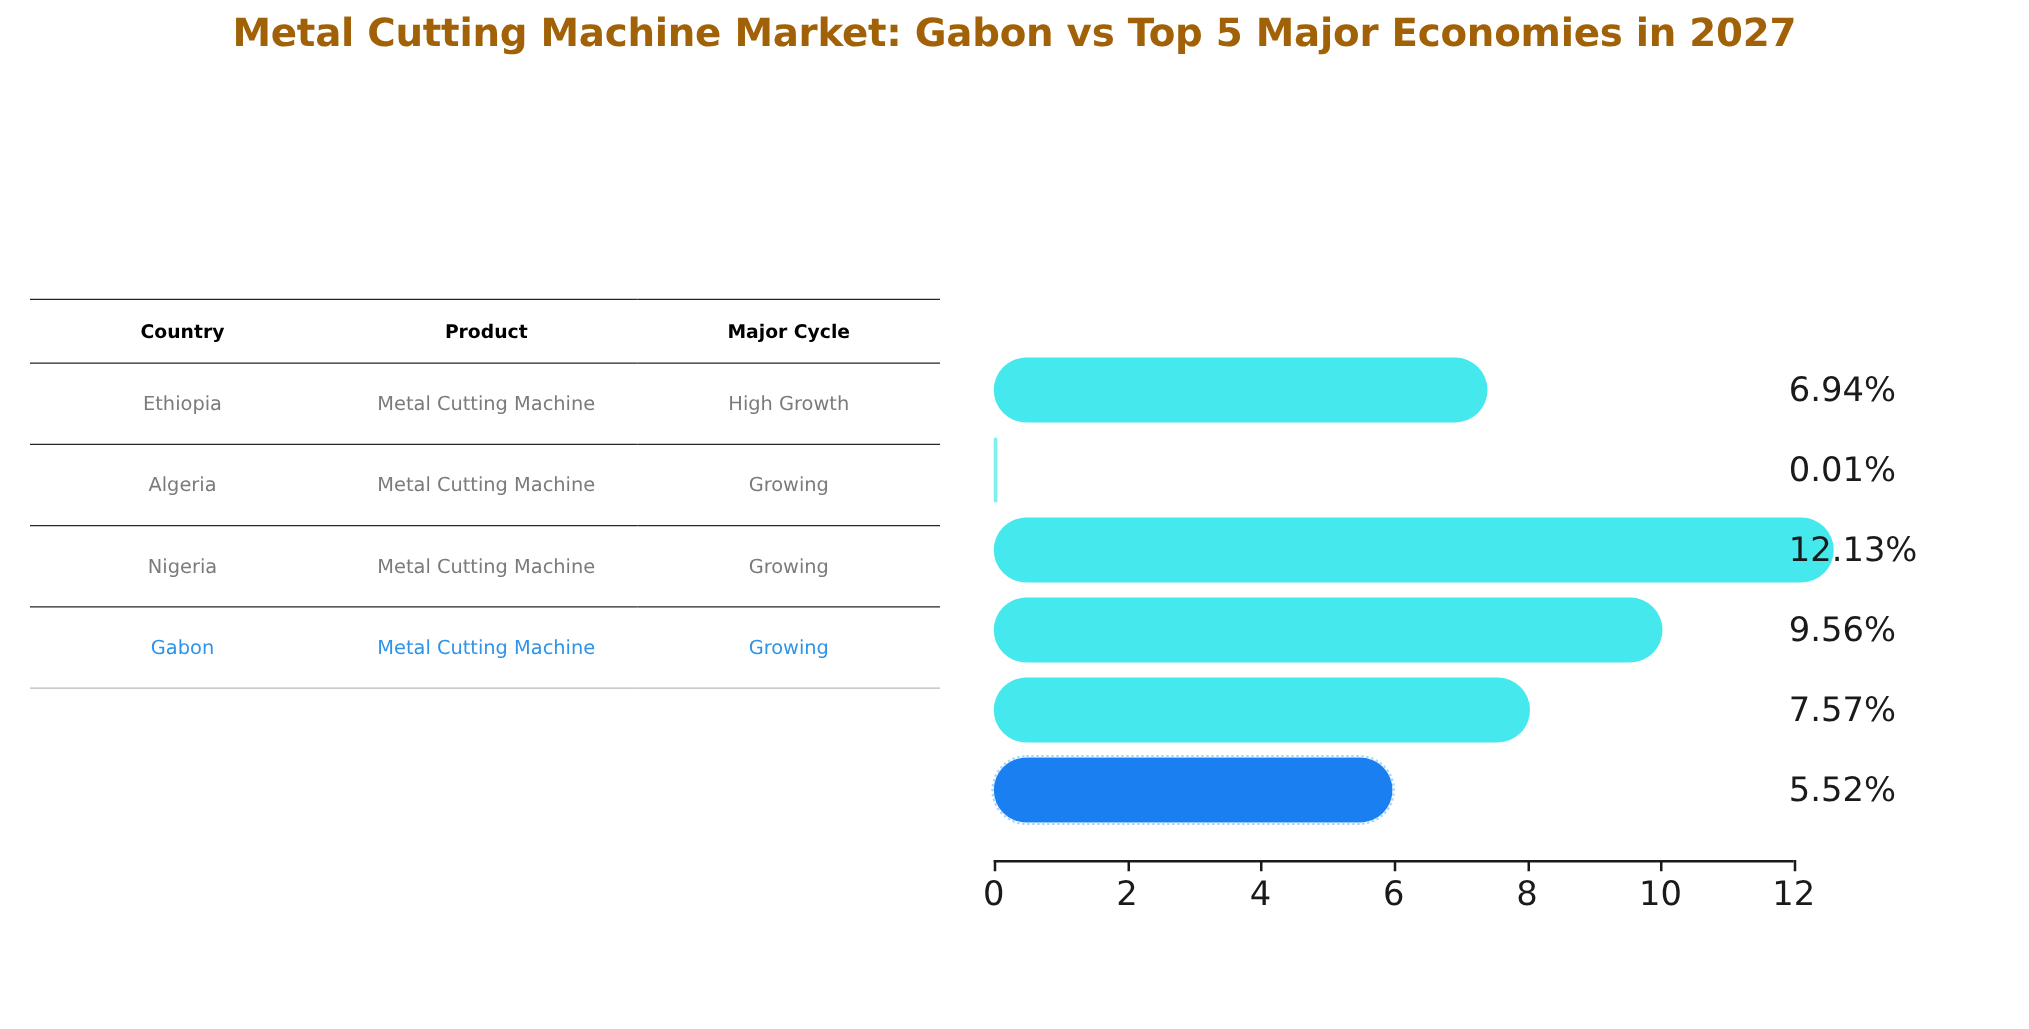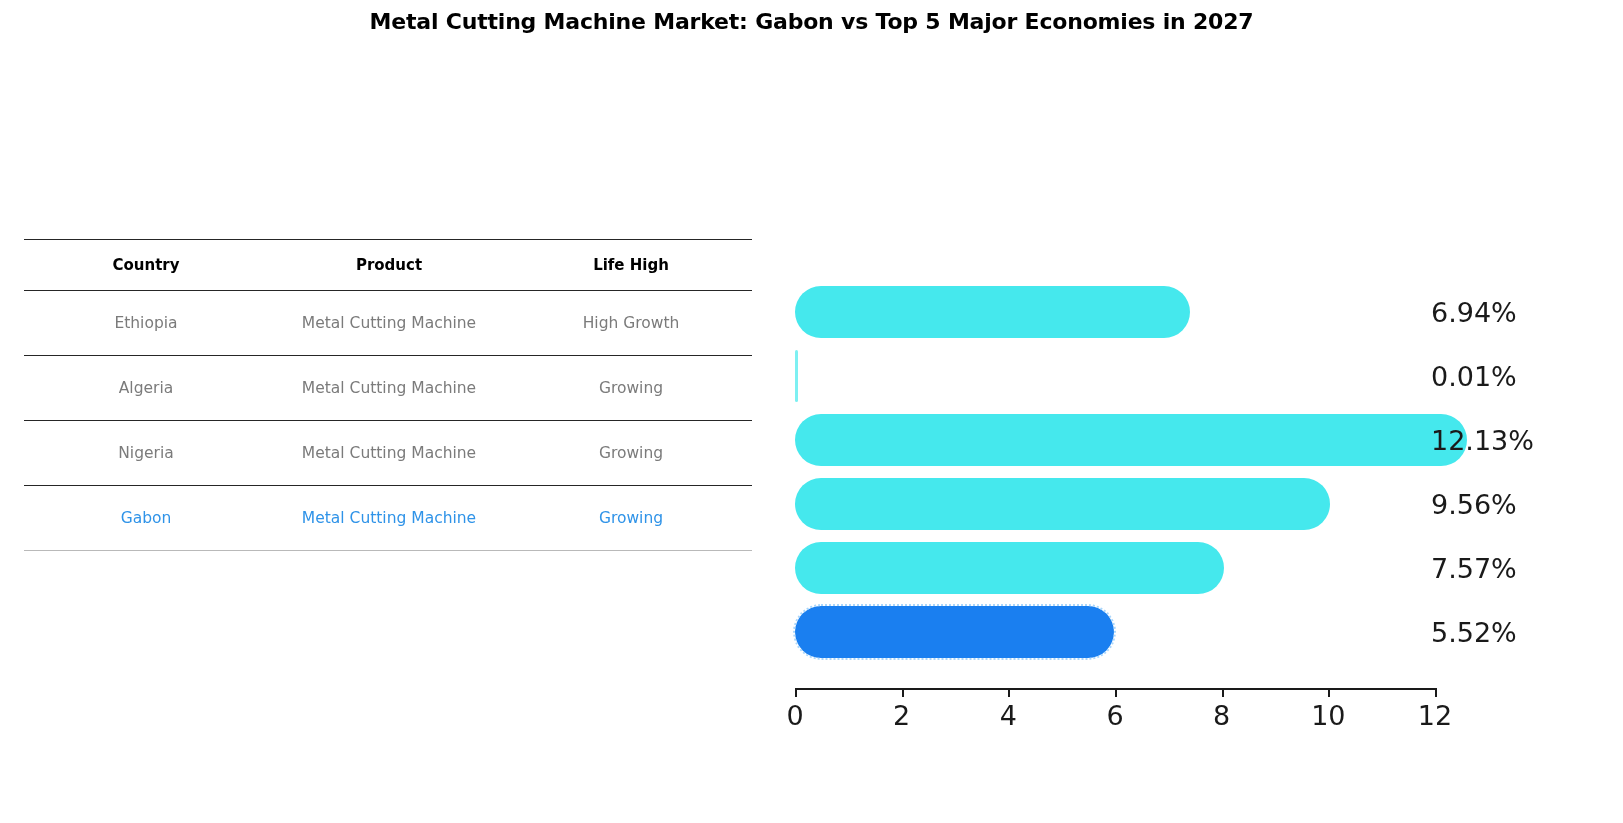--- a/index.html
+++ b/index.html
@@ -18,23 +18,23 @@
 
   
   #title-block {
     position: absolute;
     left: 0;
     top: 8px;
     width: 1623px;
     text-align: center;
   }
   #title-line1 {
-    font-size: 22px;
+    font-size: 31px;
     font-weight: bold;
-    color: #000000;
+    color: #a16207;
     letter-spacing: -0.2px;
     line-height: 1.25;
     white-space: nowrap;
   }
   #title-line2 {
     font-size: 26px;
     font-weight: bold;
     color: #000000;
     line-height: 1.3;
     margin-top: 16px;
@@ -155,21 +155,21 @@
   <table class="tbl">
     <colgroup>
       <col class="c-country">
         <col class="c-product">
         <col class="c-life">
     </colgroup>
     <thead>
       <tr>
         <th>Country</th>
         <th>Product</th>
-        <th>Life High</th>
+        <th>Major Cycle</th>
       </tr>
     </thead>
     <tbody id="table-body">
         <tr>
           <td>Ethiopia</td>
           <td>Metal Cutting Machine</td>
           <td>High Growth</td>
         </tr>
         <tr>
           <td>Algeria</td>

